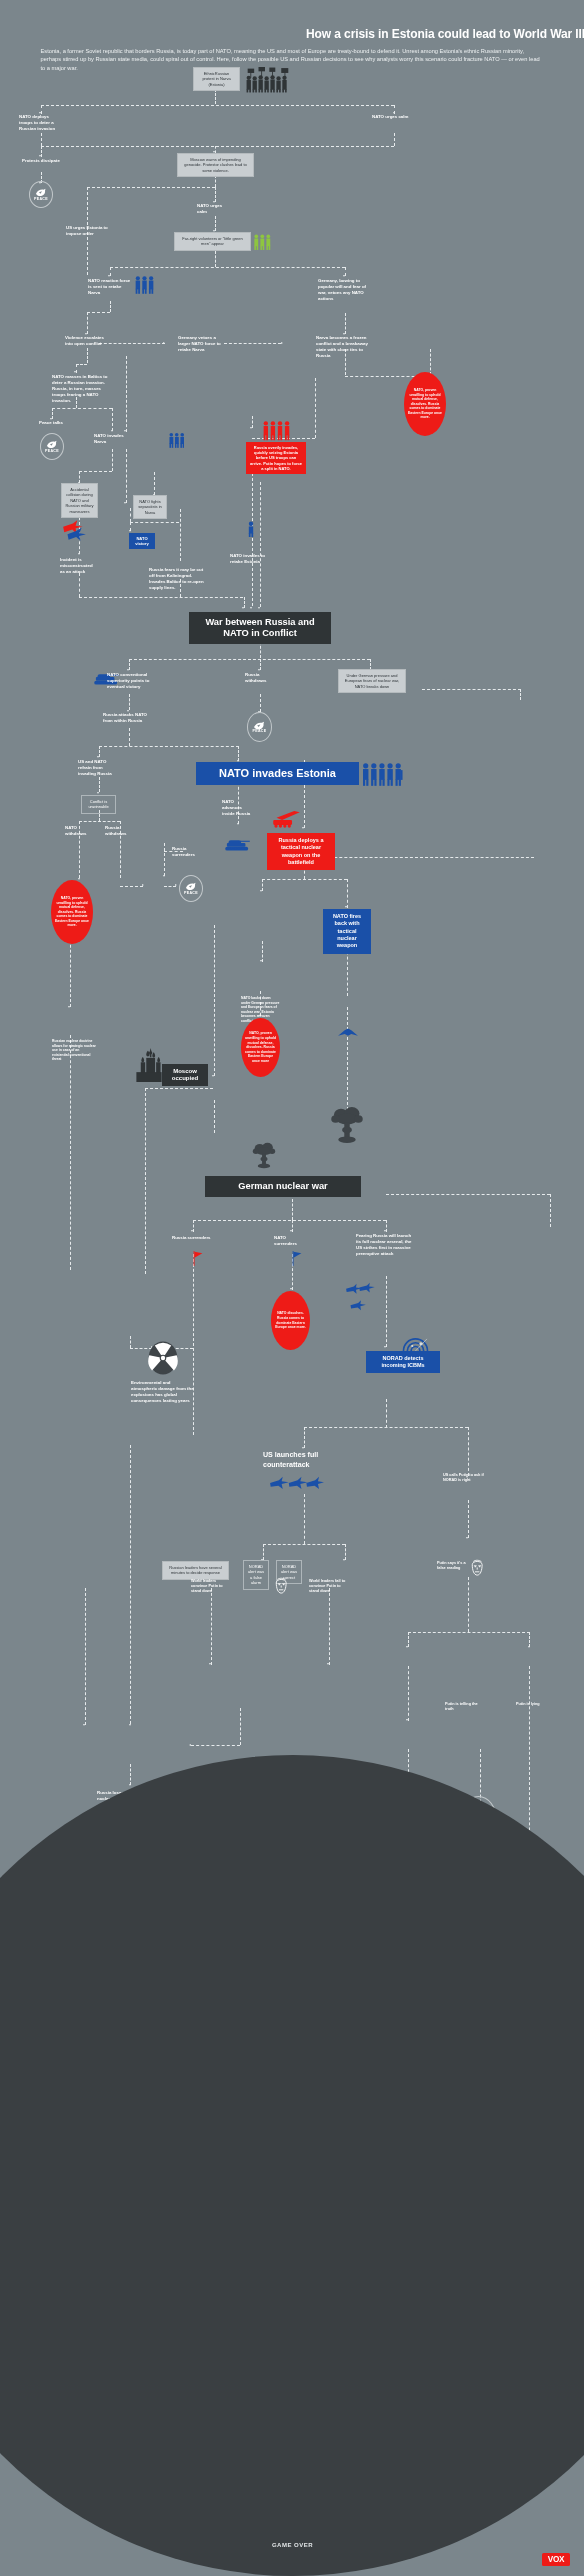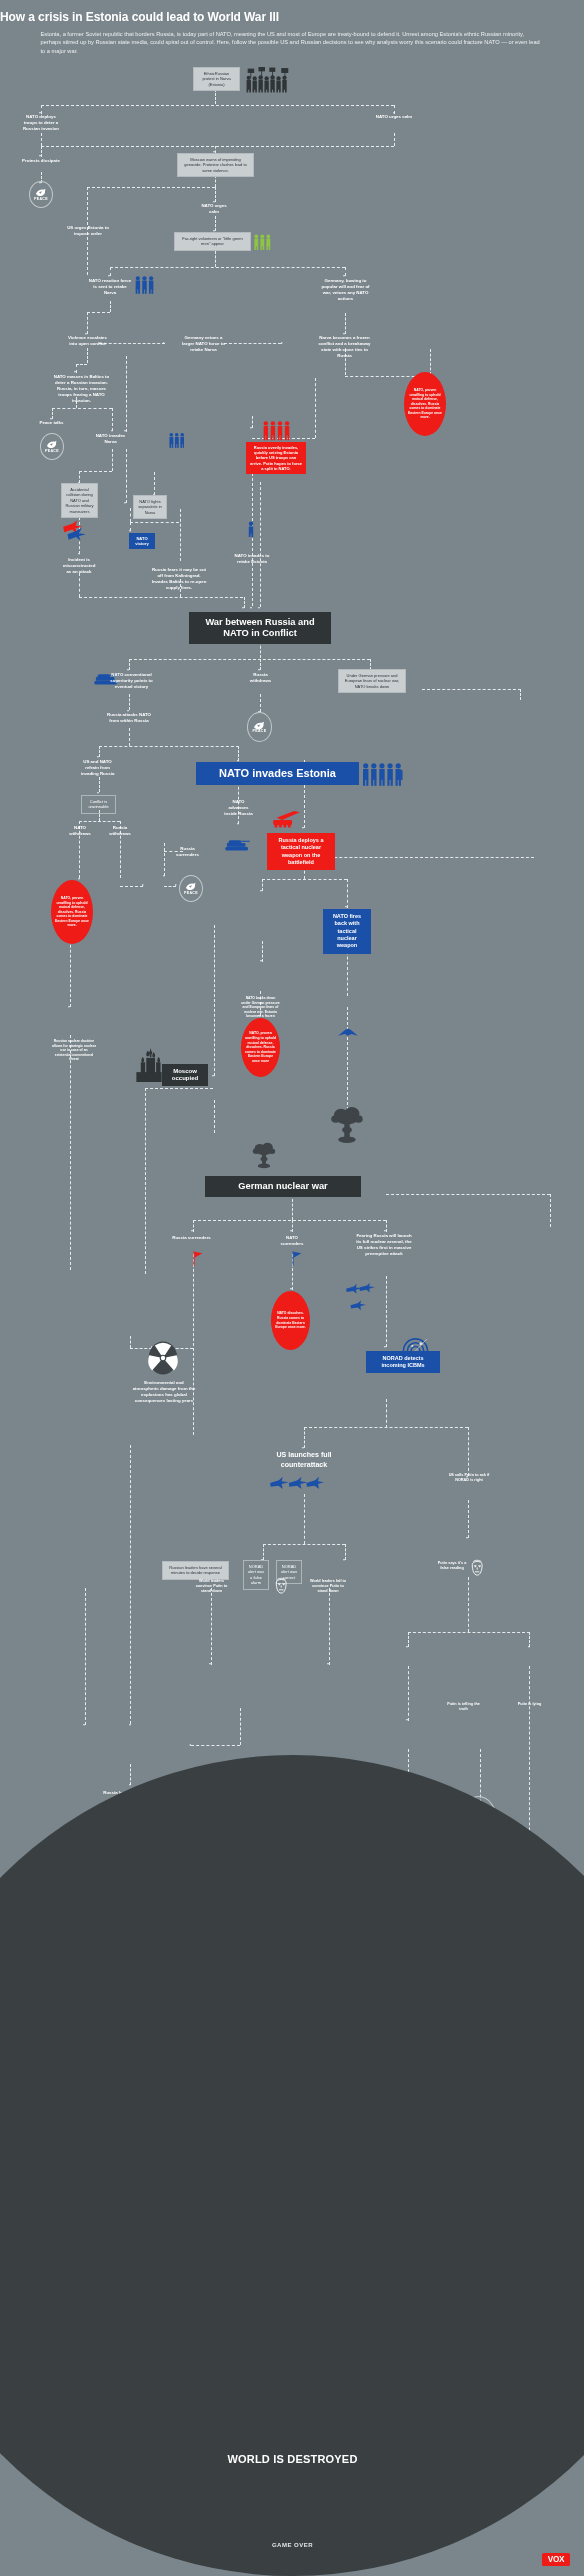--- a/index.html
+++ b/index.html
@@ -11,39 +11,38 @@
   #page{
     position:relative;
     width:585px;
     height:2576px;
     background:#7b868c;
     overflow:hidden;
   }
   
   #header{position:absolute;left:0;top:0;width:585px;}
   .title{
-    text-align:left;
+    text-align:right;
     font-size:12px;
     font-weight:bold;
     letter-spacing:-0.1px;
-    padding-top:10px;
+    padding-top:27px;
     color:#fff;
   }
   .intro{
     width:504px;
     margin:5.5px auto 0 auto;
     font-size:5.7px;
     line-height:1.55;
     color:#eef1f2;
     text-align:left;
   }
   
   .node{position:absolute;box-sizing:border-box;}
   .lbl{                 
-    text-align:center;
     font-size:4.4px;
     line-height:1.35;
     font-weight:bold;
     color:#ffffff;
   }
   .lbl.sm{font-size:3.8px;}
   .lbl.xs{font-size:3.4px;}
   .greybox{            
     background:#c9ced1;
     color:#2d3337;
@@ -992,18 +991,17 @@
   <div class="node ellipse red" style="left:141px;top:2140px;width:61px;height:65px;flex-direction:column;font-size:4.4px">
     <div>MILLIONS DEAD</div>
     <div style="margin-top:3.8px">RUSSIAN DOMINATION</div>
   </div>
   <div class="node ellipse red" style="left:499px;top:2140px;width:61px;height:65px;flex-direction:column;font-size:4.4px">
     <div>MILLIONS DEAD</div>
     <div style="margin-top:3.8px">RUSSIAN DOMINATION</div>
   </div>
 
   <div id="globe"></div>
-  <div id="destroyed" style="top:2453px">WORLD IS DESTROYED</div>
   <div id="gameover" style="top:2542px">GAME OVER</div>
   <div id="voxlogo">VOX</div>
 
 </div>
 
 
 </body></html>

